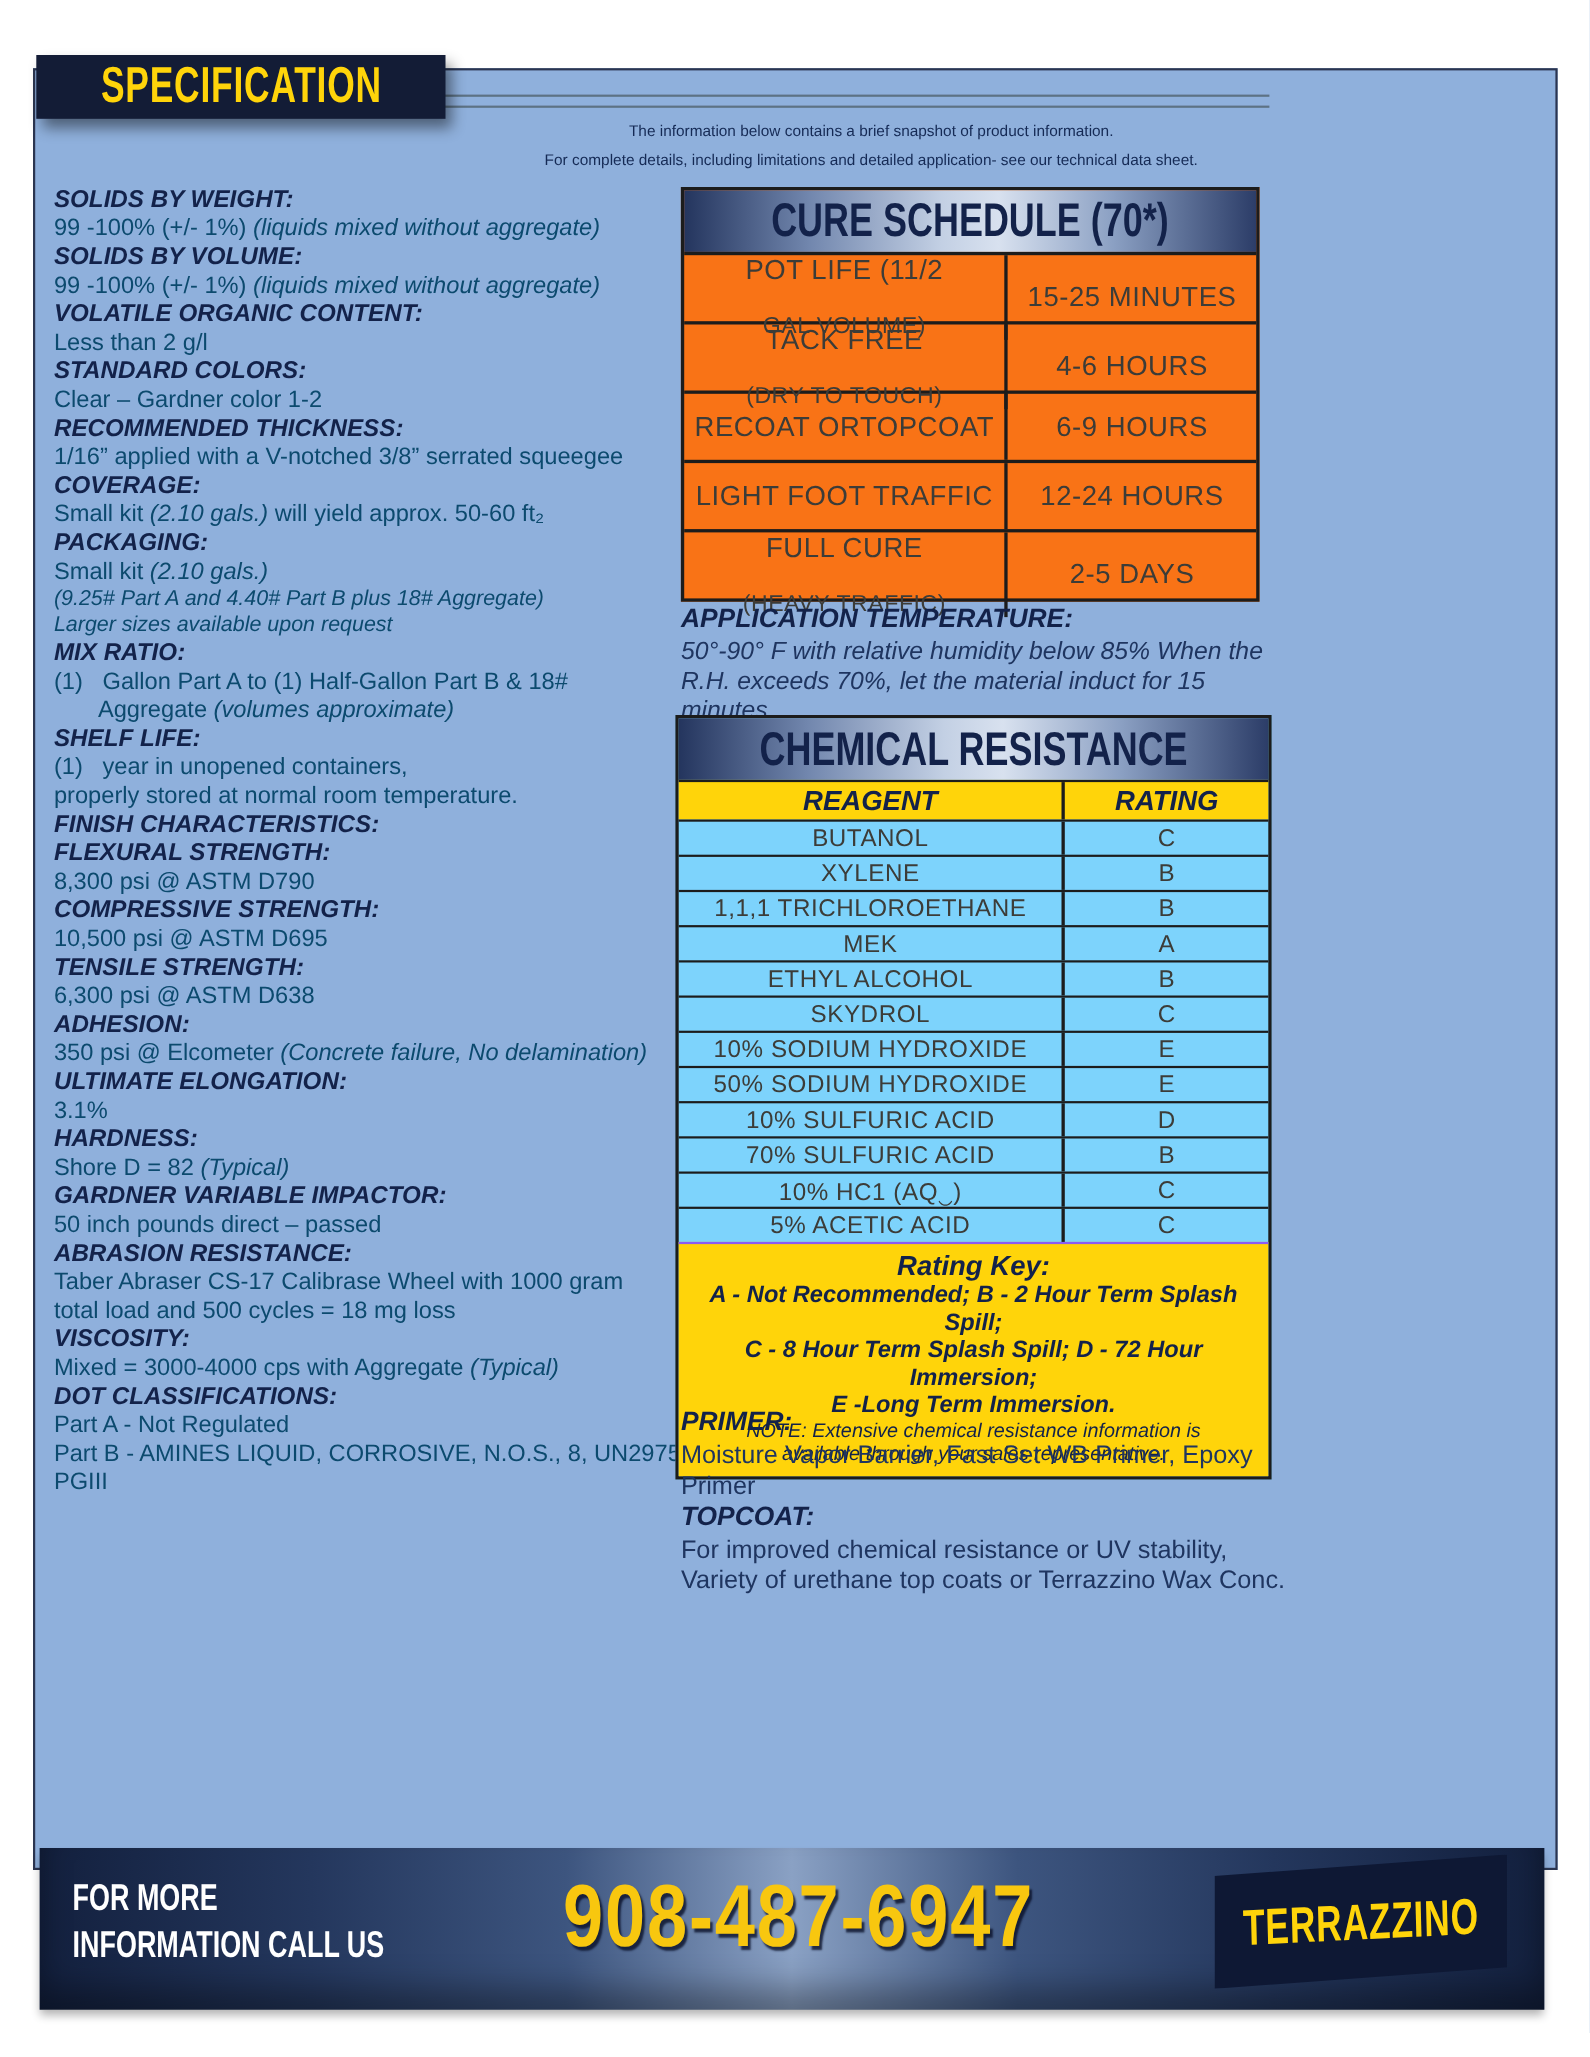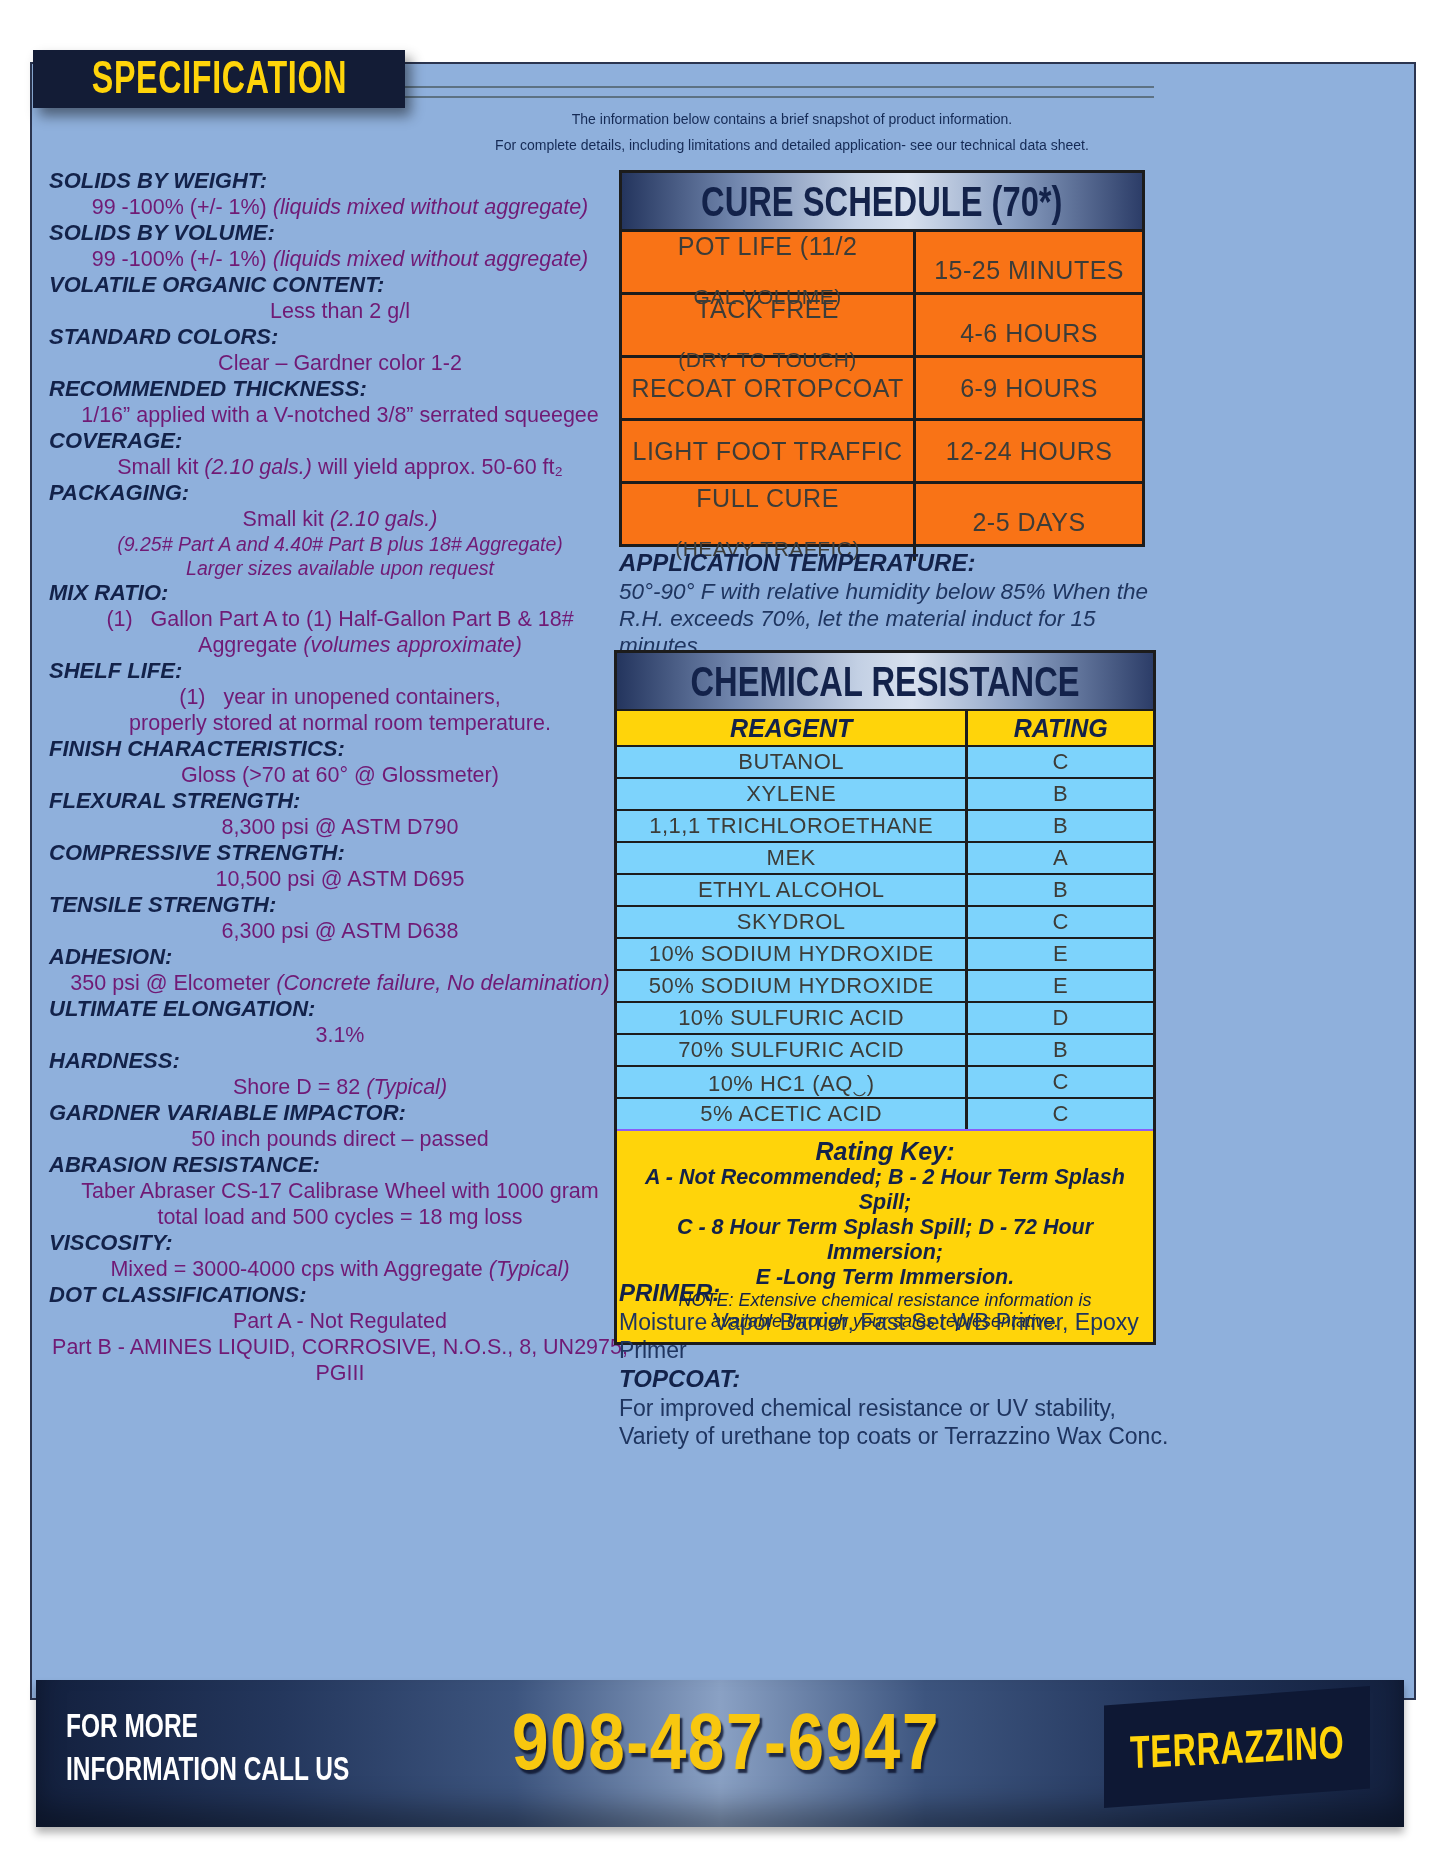--- a/index.html
+++ b/index.html
@@ -15,21 +15,21 @@
   .spec-header .txt{font-size:46px;font-weight:bold;color:#FFD40A;transform:scaleX(.70);
                     white-space:nowrap;letter-spacing:1px;}
   .hdr-lines{position:absolute;left:366px;top:86px;width:788px;height:8px;z-index:4;
              border-top:2px solid #5d7284;border-bottom:2px solid #5d7284;}
   
   .intro{position:absolute;left:170px;top:42px;width:1180px;text-align:center;
          color:#152A55;font-size:14px;line-height:26px;}
   
   .left-col{position:absolute;left:17px;top:104px;width:582px;}
   .spec-label{font-weight:bold;font-style:italic;color:#13224A;font-size:22px;line-height:26px;}
-  .spec-value{color:#701a75;font-size:21.5px;line-height:26px;text-align:center;}
+  .spec-value{color:#0c4a6e;font-size:21.5px;line-height:26px;}
   .spec-value .it{font-style:italic;}
   .spec-value.smallit{font-style:italic;font-size:19.5px;line-height:24px;}
   .spec-value.ind{padding-left:40px;}
   
   .band{height:56px;display:flex;align-items:center;justify-content:center;
         background:linear-gradient(90deg,#24355E 0%,#7287AE 22%,#C3D0E4 45%,#D8E1EF 55%,#8BA0C3 75%,#2C3D68 100%);}
   .band .txt{font-size:43px;font-weight:bold;color:#13224A;transform:scaleX(.76);white-space:nowrap;}
   
   .cure-table{position:absolute;left:587px;top:106px;width:520px;border:3px solid #1c1c1c;background:#f97316;}
   .cure-row{display:grid;grid-template-columns:56% 44%;border-top:3px solid #1c1c1c;height:60px;}
@@ -103,21 +103,20 @@
         <div class="spec-value"><span>Small kit </span><span class="it">(2.10 gals.)</span></div>
         <div class="spec-value smallit"><span>(9.25# Part A and 4.40# Part B plus 18# Aggregate)</span></div>
         <div class="spec-value smallit"><span>Larger sizes available upon request</span></div>
         <div class="spec-label">MIX RATIO:</div>
         <div class="spec-value"><span>(1)&nbsp;&nbsp;&nbsp;Gallon Part A to (1) Half-Gallon Part B &amp; 18#</span></div>
         <div class="spec-value ind"><span>Aggregate </span><span class="it">(volumes approximate)</span></div>
         <div class="spec-label">SHELF LIFE:</div>
         <div class="spec-value"><span>(1)&nbsp;&nbsp;&nbsp;year in unopened containers,</span></div>
         <div class="spec-value"><span>properly stored at normal room temperature.</span></div>
         <div class="spec-label">FINISH CHARACTERISTICS:</div>
-        <div class="spec-value"><span>Gloss (&gt;70 at 60° @ Glossmeter)</span></div>
         <div class="spec-label">FLEXURAL STRENGTH:</div>
         <div class="spec-value"><span>8,300 psi @ ASTM D790</span></div>
         <div class="spec-label">COMPRESSIVE STRENGTH:</div>
         <div class="spec-value"><span>10,500 psi @ ASTM D695</span></div>
         <div class="spec-label">TENSILE STRENGTH:</div>
         <div class="spec-value"><span>6,300 psi @ ASTM D638</span></div>
         <div class="spec-label">ADHESION:</div>
         <div class="spec-value"><span>350 psi @ Elcometer </span><span class="it">(Concrete failure, No delamination)</span></div>
         <div class="spec-label">ULTIMATE ELONGATION:</div>
         <div class="spec-value"><span>3.1%</span></div>

